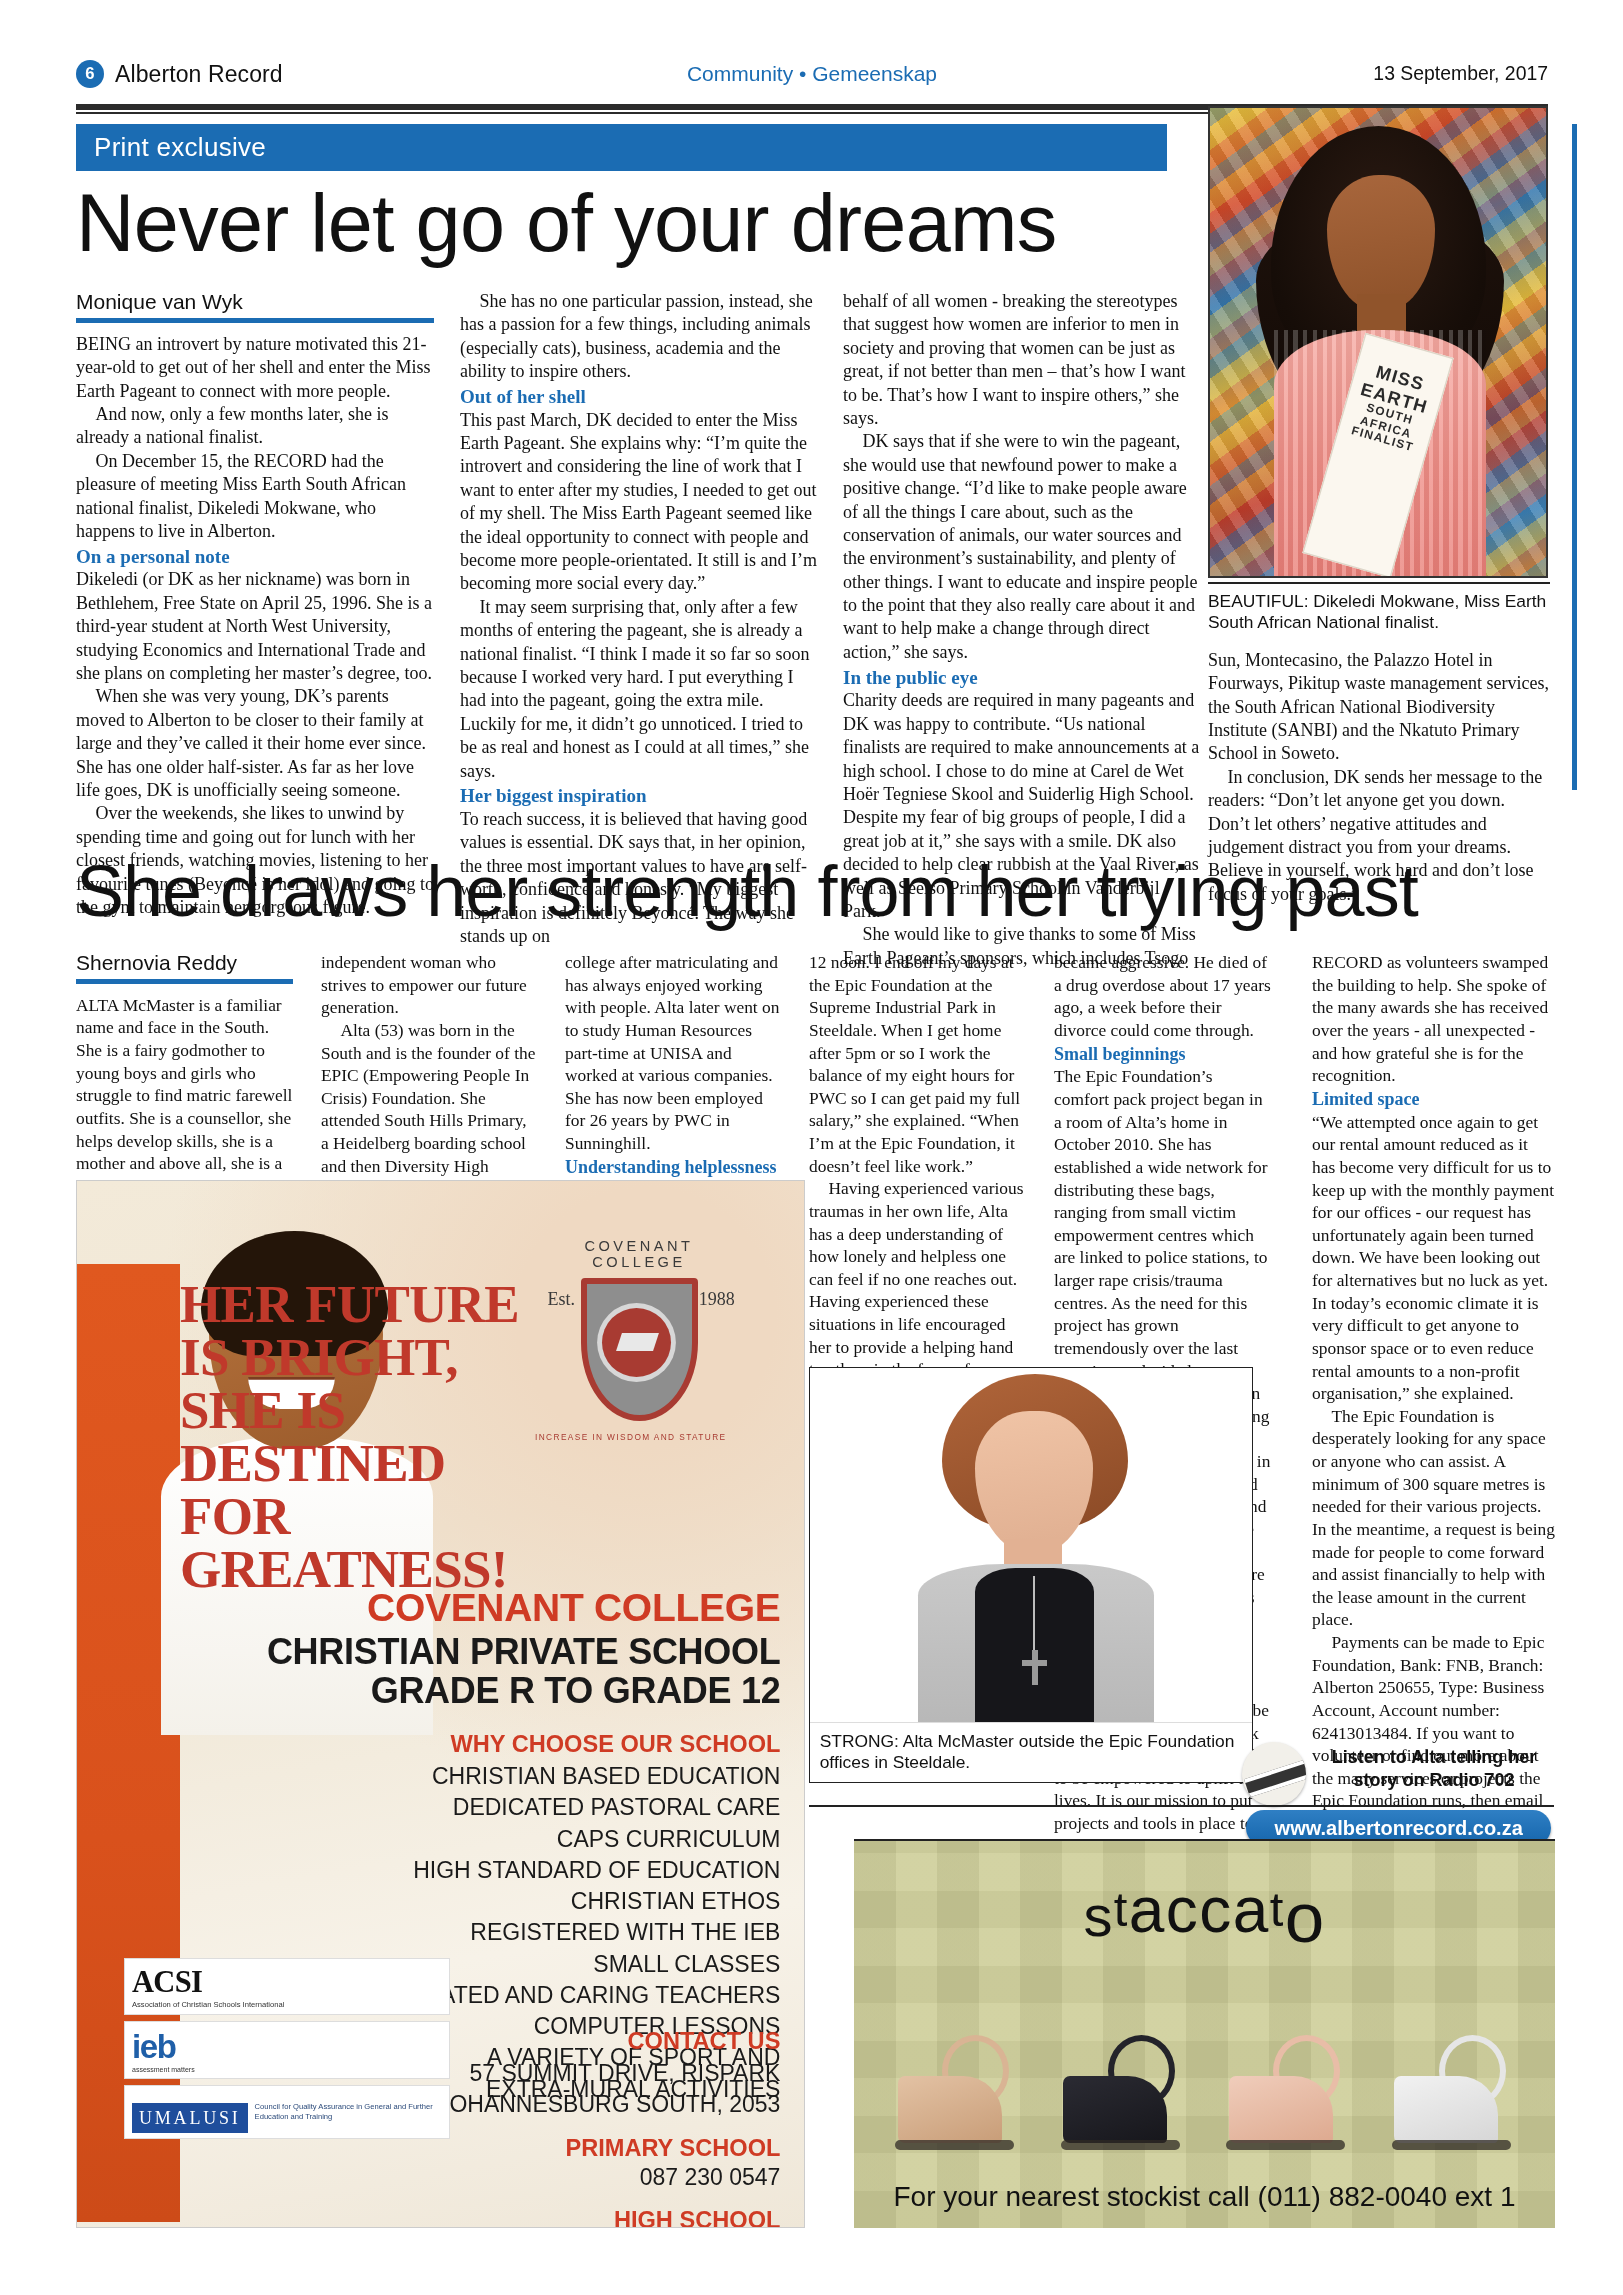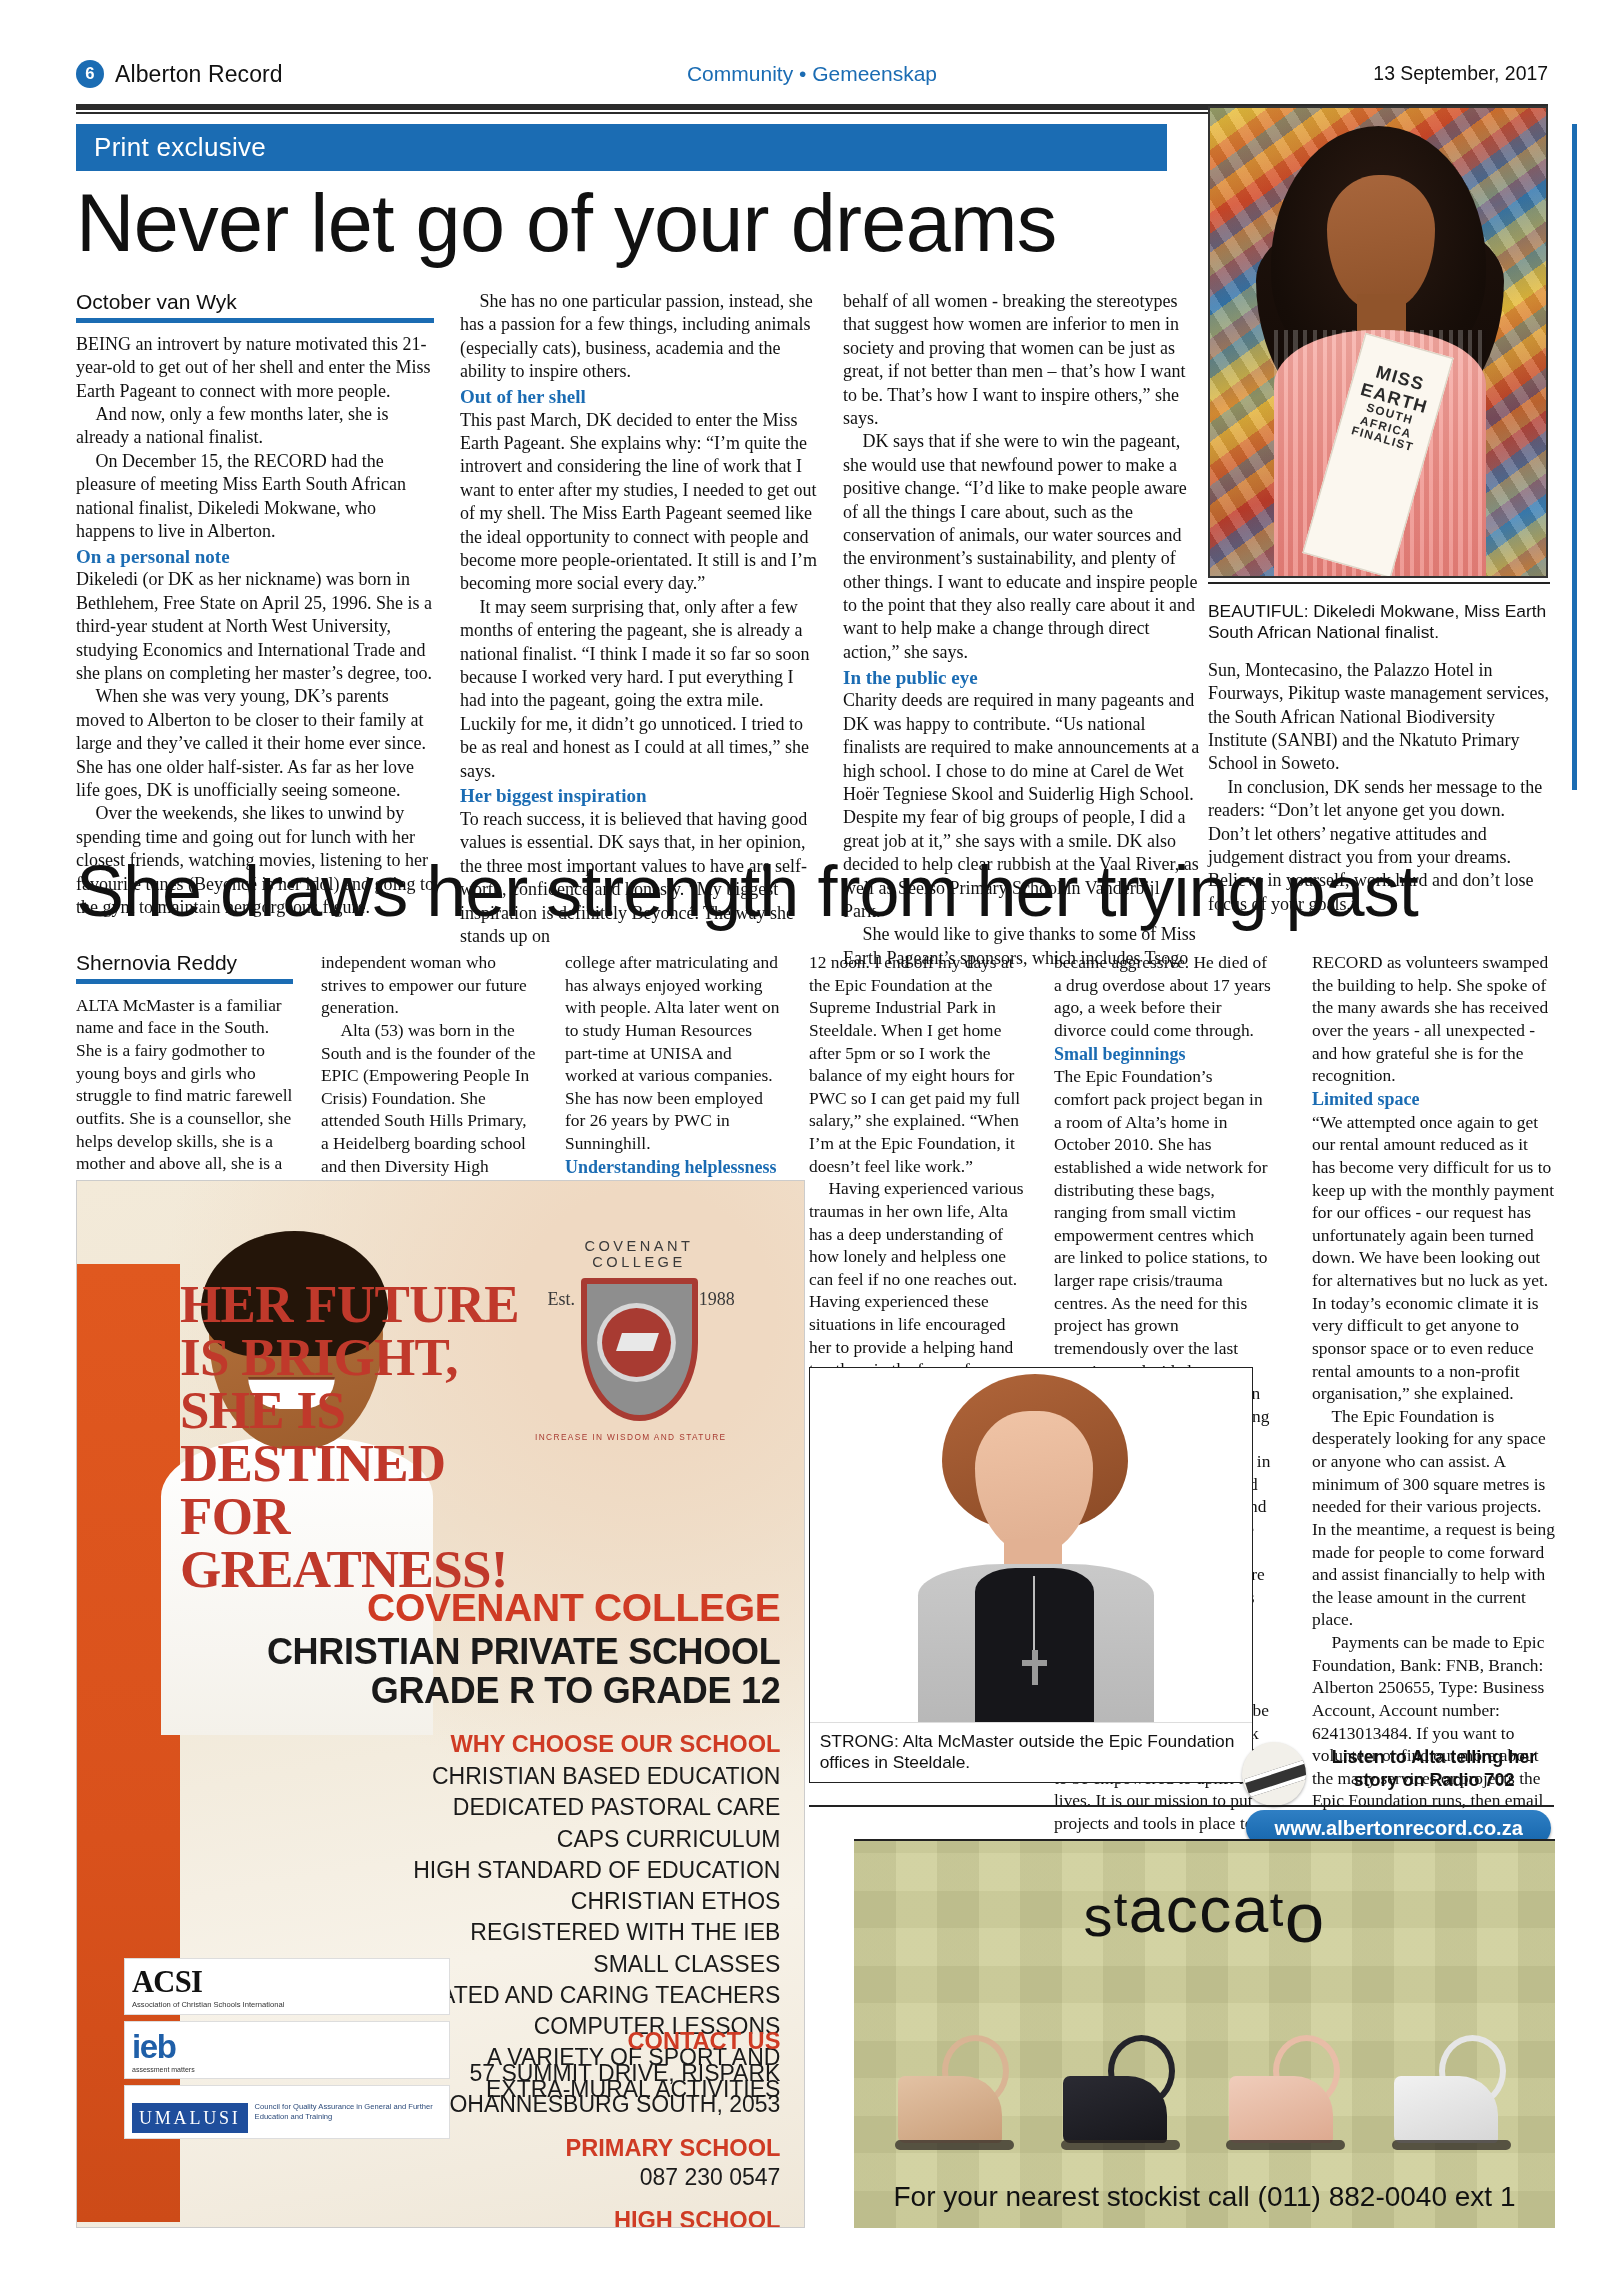--- a/index.html
+++ b/index.html
@@ -117,21 +117,21 @@
 
   
   .a1c { position:absolute; top:290px; width:358px; }
   .a1c1 { left:76px; }
   .a1c2 { left:460px; }
   .a1c3 { left:843px; }
 
   .a1c4 { position:absolute; left:1208px; top:582px; width:342px; }
   .caption {
     font-family:"Liberation Sans",sans-serif; font-size:17.4px; line-height:1.22; color:#111;
-    border-top:2.1px solid #222; padding-top:17px; margin-bottom:15.3px;
+    border-top:2.1px solid #222; padding-top:7px; margin-bottom:15.3px;
   }
 
   .vrule-right { position:absolute; left:1572px; top:124px; width:4.9px; height:666px; background:#1b6cb3; }
 
   
   .headline2 {
     position:absolute; left:76px; top:855px; width:1479px;
     font-family:"Liberation Sans",sans-serif; font-weight:normal;
     font-size:72px; line-height:1.02; letter-spacing:-1px; color:#111;
   }
@@ -365,21 +365,21 @@
     <div class="neck"></div>
     <div class="dress"></div>
     <div class="sash">
       <span class="s1">MISS EARTH</span>
       <span class="s2">SOUTH AFRICA</span>
       <span class="s3">FINALIST</span>
     </div>
   </div>
 
   <div class="a1c a1c1">
-    <div class="byline">October van Wyk</div>
+    <div class="byline">Monique van Wyk</div>
     <div class="byline-rule"></div>
     <div class="col-body">
       <p class="noindent">BEING an introvert by nature motivated this 21-year-old to get out of her shell and enter the Miss Earth Pageant to connect with more people.</p>
       <p>And now, only a few months later, she is already a national finalist.</p>
       <p>On December 15, the RECORD had the pleasure of meeting Miss Earth South African national finalist, Dikeledi Mokwane, who happens to live in Alberton.</p>
       <div class="subhead">On a personal note</div>
       <p class="noindent">Dikeledi (or DK as her nickname) was born in Bethlehem, Free State on April 25, 1996. She is a third-year student at North West University, studying Economics and International Trade and she plans on completing her master’s degree, too.</p>
       <p>When she was very young, DK’s parents moved to Alberton to be closer to their family at large and they’ve called it their home ever since. She has one older half-sister. As far as her love life goes, DK is unofficially seeing someone.</p>
       <p>Over the weekends, she likes to unwind by spending time and going out for lunch with her closest friends, watching movies, listening to her favourite tunes (Beyoncé is her idol) and going to the gym to maintain her gorgeous figure.</p>
     </div>

